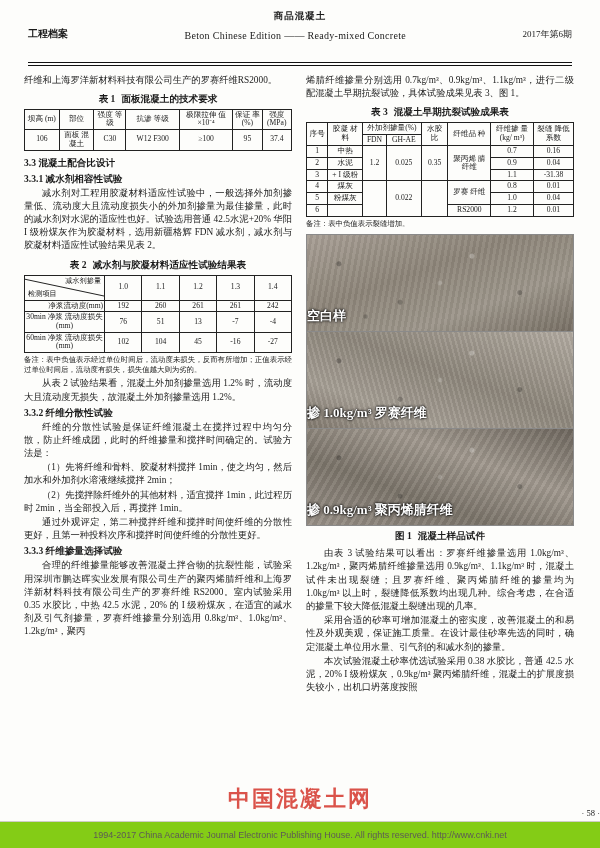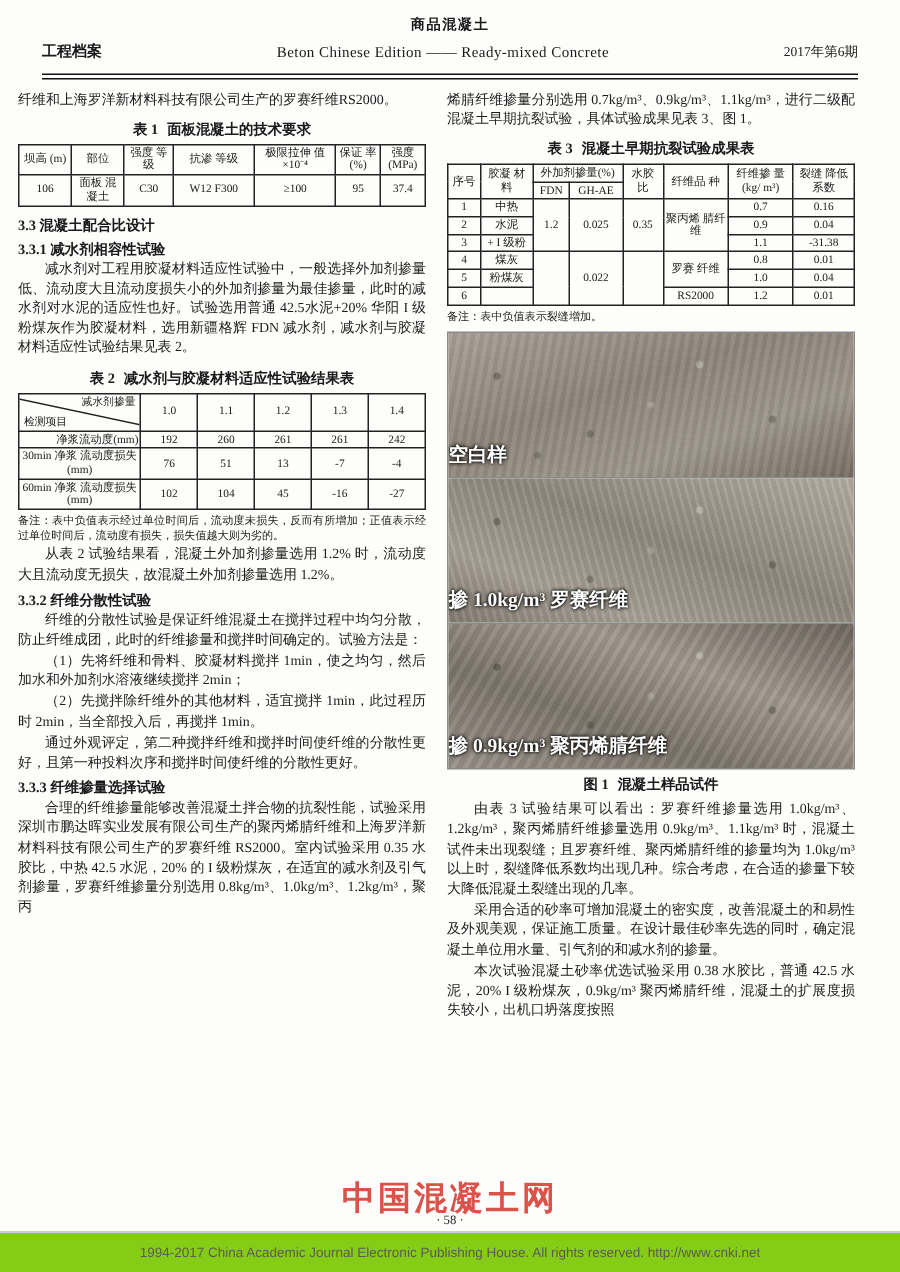--- a/index.html
+++ b/index.html
@@ -24,40 +24,40 @@
     font-size:9.5px;
     font-weight:bold;
     letter-spacing:1px;
     padding-top:10px;
   }
   .header-row{
     display:flex;
     align-items:flex-end;
     justify-content:space-between;
     margin:4px 28px 0 28px;
-    padding-bottom:8px;
+    padding-bottom:21px;
     border-bottom:1.6px solid #111;
     font-size:9.5px;
   }
   .header-left{font-weight:bold;font-size:10px;}
   .header-center{
     flex:1;text-align:center;
     font-family:"Liberation Serif",serif;
     font-size:10px;
     letter-spacing:.3px;
   }
   .header-right{font-size:9px;}
   .header-rule2{
     margin:1.5px 28px 0 28px;
     border-bottom:.7px solid #111;
   }
   
   .columns{
     display:flex;
-    margin:8px 26px 0 12px;
+    margin:8px 26px 0 24px;
     gap:14px;
   }
   .col{width:272px;}
   p{margin:0 0 1px 0;font-size:9.3px;line-height:1.42;text-align:justify;}
   .ind{text-indent:18px;}
   .sec{font-size:9.6px;font-weight:bold;margin:3px 0 1px 0;}
   .tbl-cap{
     text-align:center;
     font-size:9.6px;
     font-weight:bold;
@@ -120,21 +120,21 @@
     font-size:9.6px;
     font-weight:bold;
     margin:4px 0 4px 0;
   }
   .fig-cap .num{margin-right:6px;}
   
   .pagenum{
     position:absolute;
     left:0;right:0;
     bottom:30px;
-    text-align:center;
+    text-align:right;
     font-size:8.5px;
   }
   .watermark{
     position:absolute;
     left:0;right:0;
     bottom:34px;
     text-align:center;
     font-size:22px;
     font-weight:bold;
     color:#d8453c;

